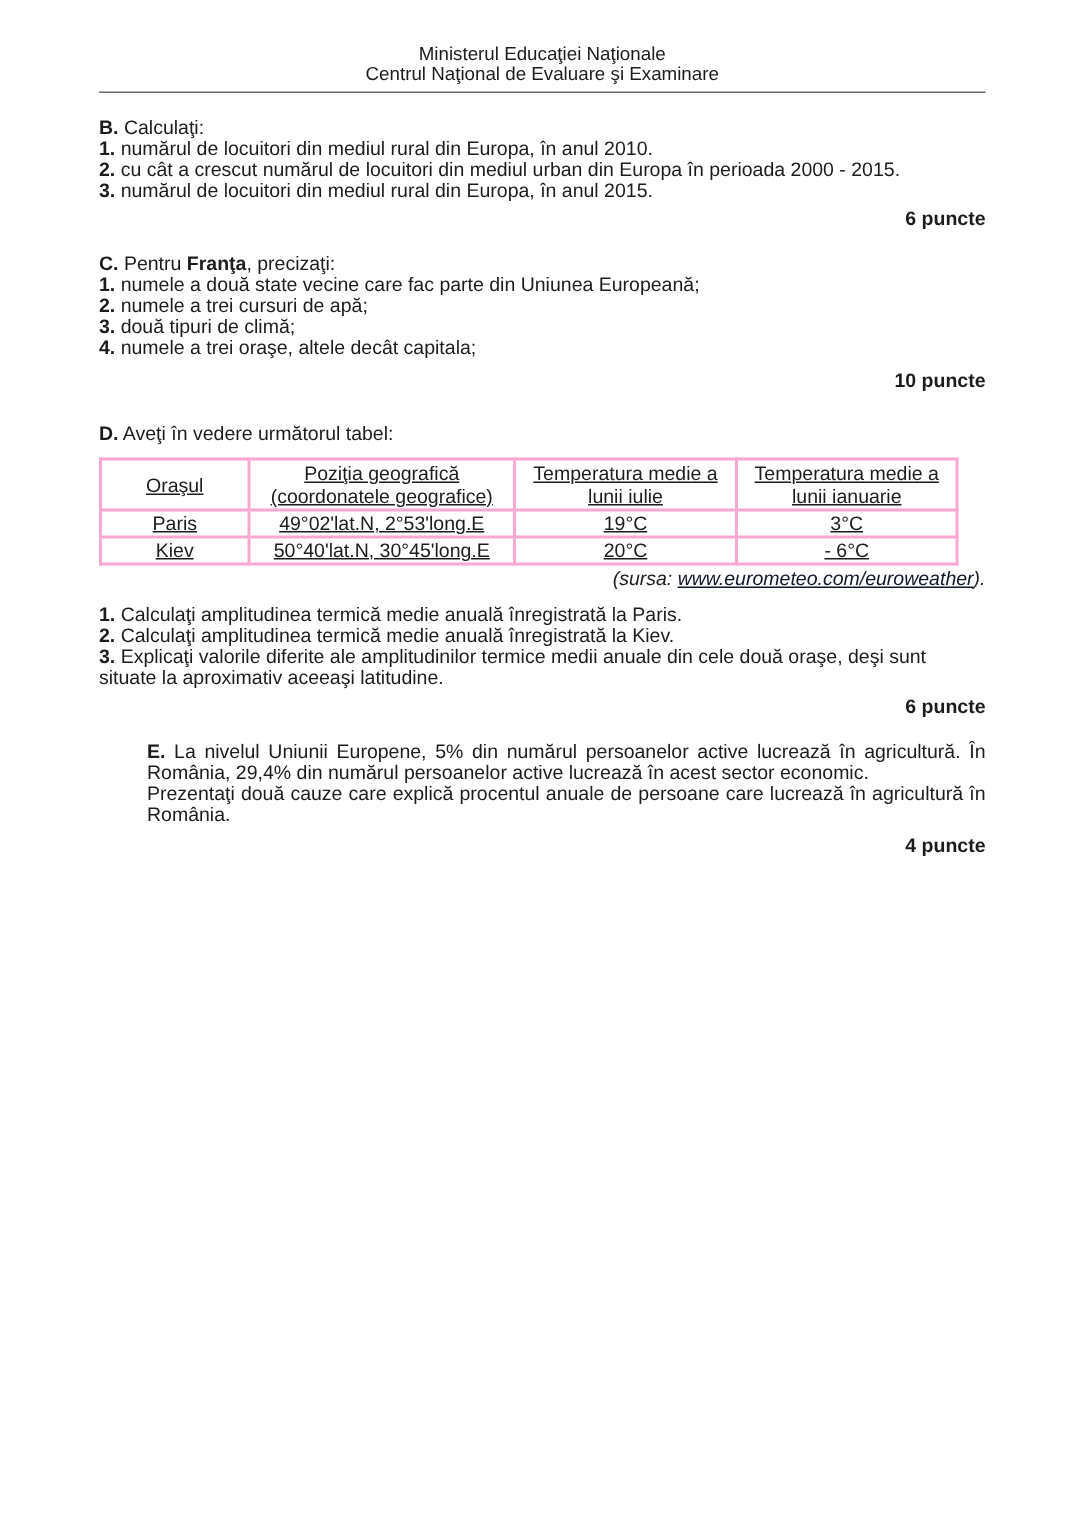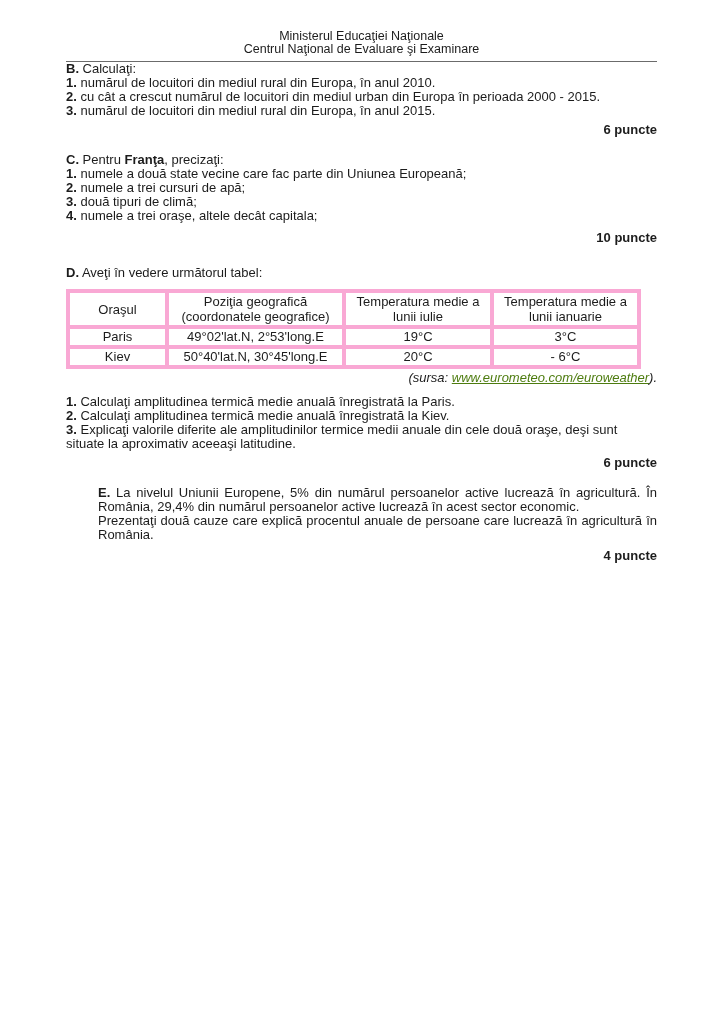--- a/index.html
+++ b/index.html
@@ -21,54 +21,55 @@
     text-align:center;
     font-size:12.5px; line-height:13px;
     border-bottom:1px solid #6b6b6b;
   }
 
   
   .line { white-space:nowrap; }
   b, .b { font-weight:bold; }
   .points { text-align:right; font-weight:bold; margin-top:5px; }
 
-  .sec-b { }
+  .sec-b { margin-top:16px; }
   .sec-c { margin-top:16px; }
   .sec-d { margin-top:21px; }
   .sec-e { margin-top:16px;margin-left:32px; }
 
   
   table.geo {
     border-collapse:collapse;
     margin-top:9px;
     width:571px;
     table-layout:fixed;
   }
   table.geo col.c1 { width:99px; }
   table.geo col.c2 { width:177px; }
   table.geo col.c3 { width:148px; }
   table.geo col.c4 { width:147px; }
   table.geo th, table.geo td {
-    border:4px solid #f9a8d4;
+    border:2px solid #f9a8d4;
     font-weight:normal;
     text-align:center;
     vertical-align:middle;
     padding:1px 0;
     line-height:15px;
     font-size:13px;
+    text-decoration:underline;
   }
   table.geo td { height:17px; line-height:14px; }
 
   .source-line {
     text-align:right;
     font-style:italic;
     margin-top:2px;
   }
   .source-line a {
-    color:#4d7c0f;
+    color:#0f172a;
     text-decoration:underline;
     font-style:italic;
   }
   .after-table { margin-top:10px; }
   .wrapline { white-space:normal; }
 
   .just { text-align:justify; }
 
   
   .doc-footer {

